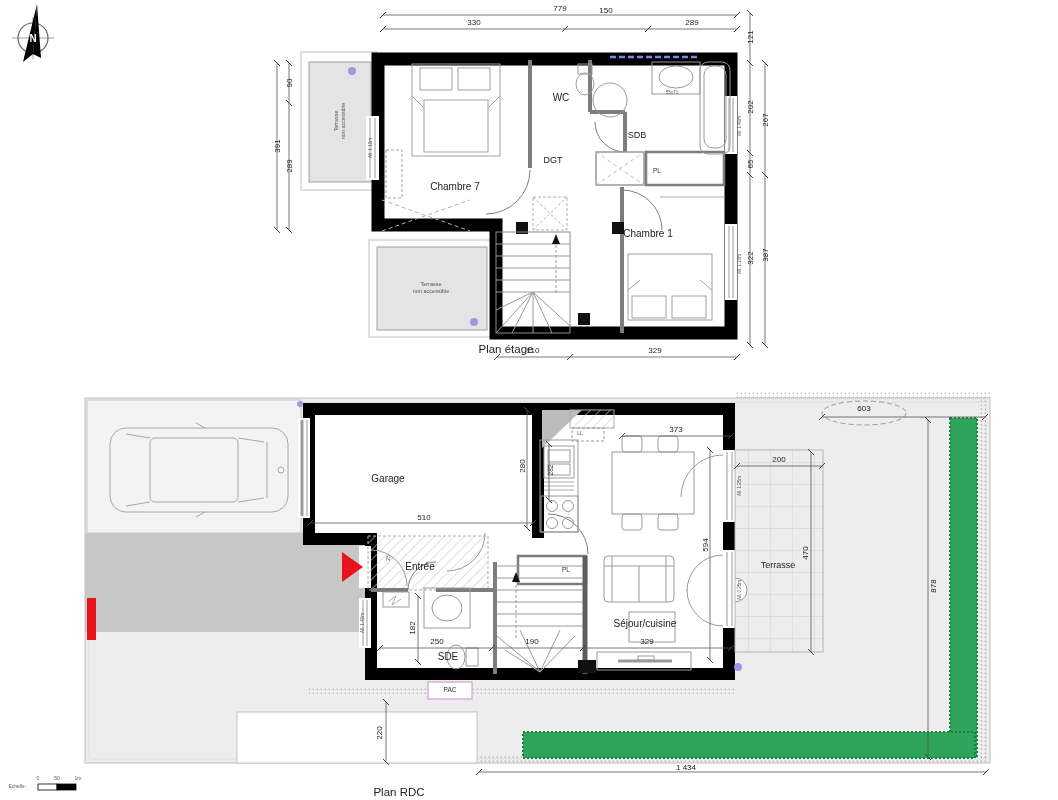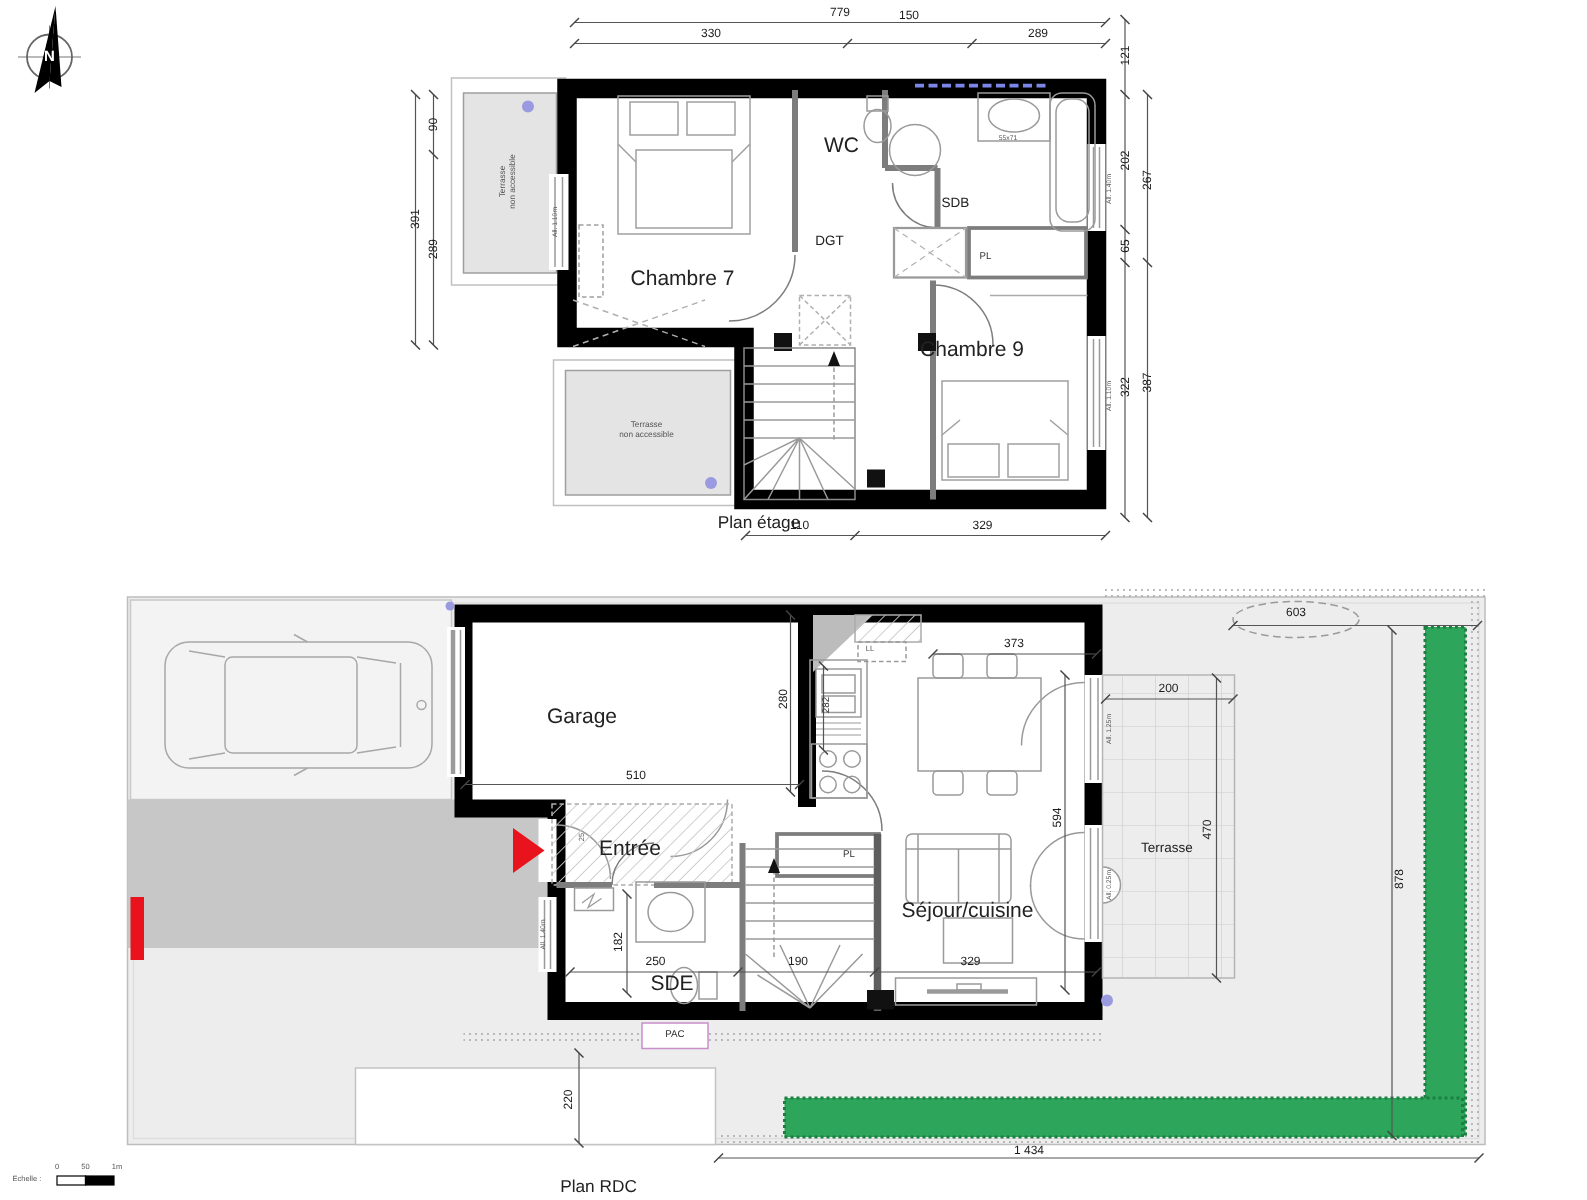--- a/index.html
+++ b/index.html
@@ -2,21 +2,21 @@
 <html><head>
 <meta charset="utf-8">
 <style>
   html,body{margin:0;padding:0;background:#fff;}
   #stage{position:relative;width:1058px;height:800px;background:#fff;
          font-family:"Liberation Sans",sans-serif;overflow:hidden;}
   #linework{position:absolute;left:0;top:0;}
   .lbl{position:absolute;transform:translate(-50%,-50%);font-size:8px;color:#1c1c1c;
        white-space:nowrap;line-height:1.1;}
   .rot{transform:translate(-50%,-50%) rotate(-90deg);}
-  .room{font-size:14px;color:#222;}
+  .room{font-size:10px;color:#222;}
   .room-sm{font-size:9px;color:#222;}
   .small{font-size:6.5px;color:#333;}
   .tiny{font-size:5px;color:#555;}
   .pre{white-space:pre-line;text-align:center;line-height:1.35;}
   .title{font-size:11.5px;color:#222;}
   .red-arrow{position:absolute;left:342px;top:552px;width:0;height:0;
       border-top:15px solid transparent;border-bottom:15px solid transparent;
       border-left:21px solid #e8131c;}
   .red-bar{position:absolute;left:87px;top:598px;width:9px;height:42px;background:#e8131c;}
   .north-n{position:absolute;left:33px;top:38px;transform:translate(-50%,-50%);
@@ -325,37 +325,37 @@
 <div class="lbl rot" style="left:278px;top:146px">391</div>
 <div class="lbl rot" style="left:290px;top:83px">90</div>
 <div class="lbl rot" style="left:290px;top:166px">289</div>
 <div class="lbl" style="left:533px;top:351px">110</div>
 <div class="lbl" style="left:655px;top:351px">329</div>
 
 <div class="lbl room" style="left:455px;top:186px">Chambre 7</div>
 <div class="lbl room" style="left:561px;top:97px">WC</div>
 <div class="lbl room-sm" style="left:637px;top:136px">SDB</div>
 <div class="lbl room-sm" style="left:553px;top:161px">DGT</div>
-<div class="lbl room" style="left:648px;top:233px">Chambre 9</div>
+<div class="lbl room" style="left:648px;top:233px">Chambre 1</div>
 <div class="lbl small" style="left:657px;top:171px">PL</div>
 
 <div class="lbl rot pre tiny" style="left:340px;top:121px;font-size:5.5px">Terrasse
 non accessible</div>
 <div class="lbl pre tiny" style="left:431px;top:288px;font-size:5.5px">Terrasse
 non accessible</div>
 <div class="lbl tiny" style="left:672px;top:93px;font-size:4.5px">55x71</div>
 <div class="lbl rot tiny" style="left:371px;top:148px;font-size:4.5px">All. 1.10m</div>
 <div class="lbl rot tiny" style="left:740px;top:126px;font-size:4.5px">All. 1.40m</div>
 <div class="lbl rot tiny" style="left:740px;top:264px;font-size:4.5px">All. 1.10m</div>
 <div class="lbl title" style="left:506px;top:349px">Plan étage</div>
 
 <div class="lbl room" style="left:388px;top:478px">Garage</div>
 <div class="lbl room" style="left:420px;top:566px">Entrée</div>
 <div class="lbl room" style="left:448px;top:656px">SDE</div>
-<div class="lbl room" style="left:645px;top:607px">Séjour/cuisine</div>
+<div class="lbl room" style="left:645px;top:623px">Séjour/cuisine</div>
 <div class="lbl room-sm" style="left:778px;top:566px">Terrasse</div>
 <div class="lbl small" style="left:566px;top:570px">PL</div>
 <div class="lbl tiny" style="left:580px;top:434px">LL</div>
 <div class="lbl small" style="left:450px;top:690px">PAC</div>
 
 <div class="lbl" style="left:424px;top:518px">510</div>
 <div class="lbl rot" style="left:523px;top:466px">280</div>
 <div class="lbl rot small" style="left:551px;top:470px">282</div>
 <div class="lbl" style="left:676px;top:430px">373</div>
 <div class="lbl rot" style="left:706px;top:545px">594</div>

